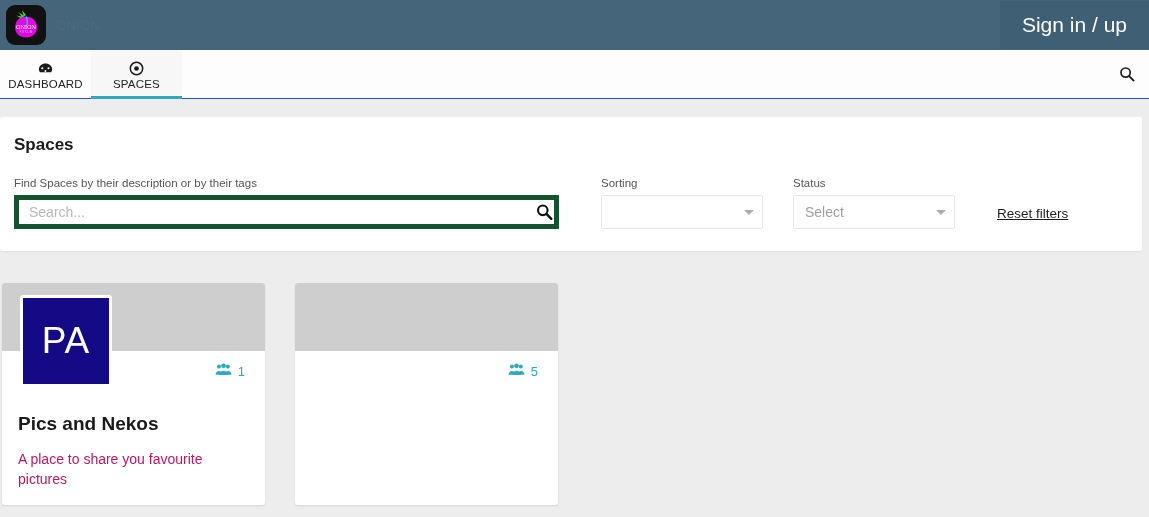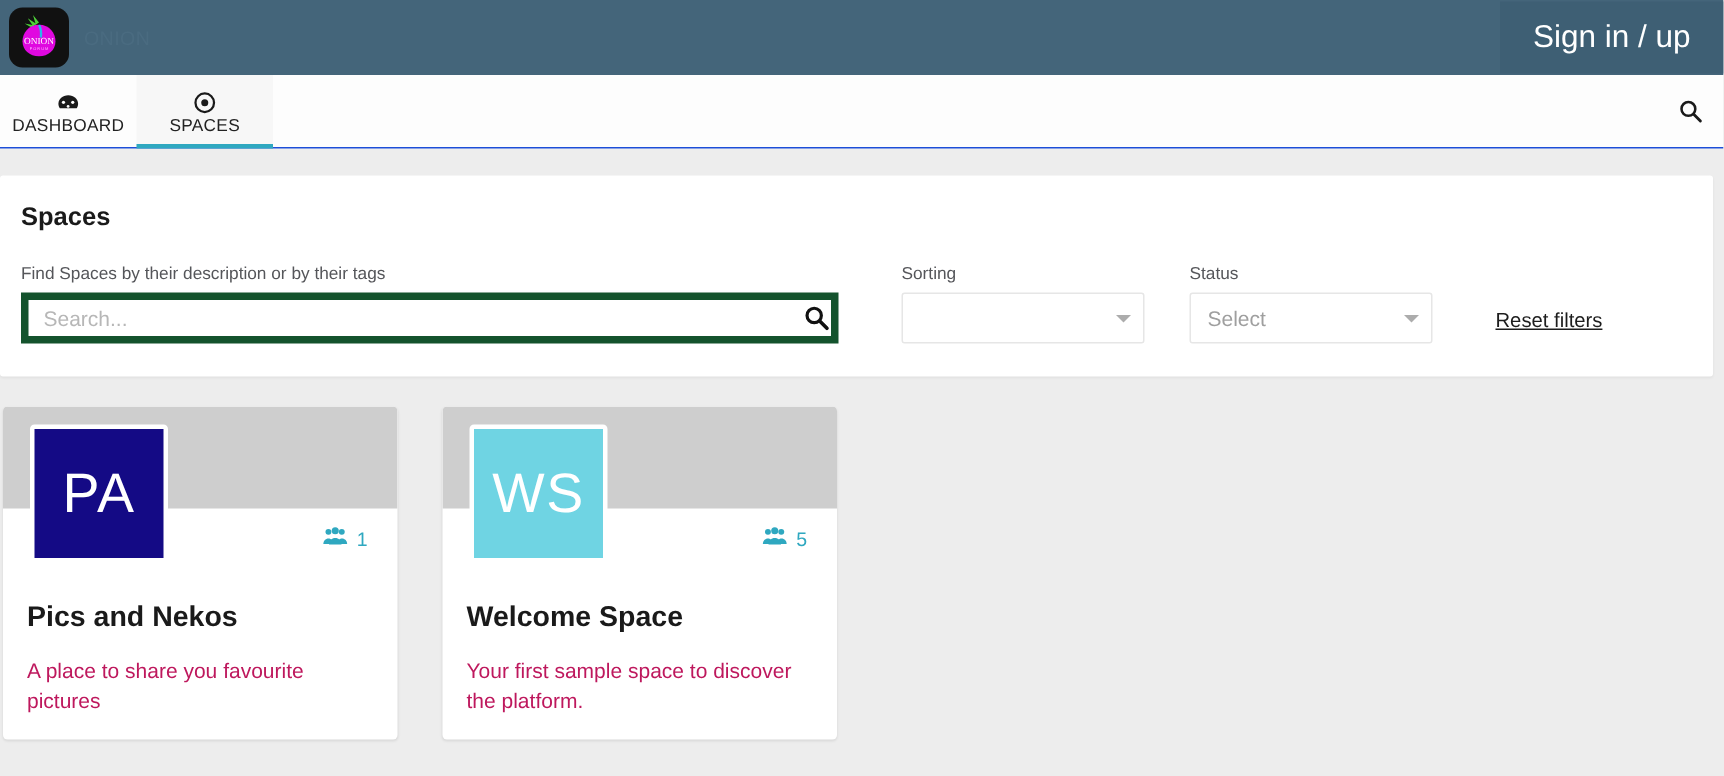--- a/index.html
+++ b/index.html
@@ -200,21 +200,21 @@
     font-size: 13.5px;
     color: #1d1d1d;
     text-decoration: underline;
     cursor: pointer;
   }
 
   
   .cards {
     display: flex;
     gap: 30px;
-    padding: 20px 0 0 2px;
+    padding: 32px 0 0 2px;
   }
   .card {
     width: 263px;
     background: #ffffff;
     border-radius: 3px;
     box-shadow: 0 1px 2px rgba(0,0,0,.10);
     overflow: hidden;
     position: relative;
     padding-bottom: 16px;
     cursor: pointer;
@@ -371,36 +371,29 @@
         <span>1</span>
       </div>
       <div class="card-body">
         <h2 class="card-title">Pics and Nekos</h2>
         <p class="card-desc">A place to share you favourite pictures</p>
       </div>
     </div>
 
     <div class="card">
       <div class="card-banner"></div>
-      <div class="card-avatar" style="background:#6fd4e3">
-        <span>WS</span>
-      </div>
       <div class="card-meta">
         <span>
           <svg width="17" height="13" viewBox="0 0 18 13" aria-hidden="true">
             <circle cx="4.2" cy="3.4" r="2.1" fill="#2fa8c0"></circle>
             <circle cx="13.6" cy="3.4" r="2.1" fill="#2fa8c0"></circle>
             <circle cx="9" cy="2.6" r="2.5" fill="#2fa8c0"></circle>
             <path d="M0.6 12c0-2.4 1.6-4 3.6-4s3.6 1.6 3.6 4z" fill="#2fa8c0"></path>
             <path d="M10.2 12c0-2.4 1.6-4 3.6-4s3.6 1.6 3.6 4z" fill="#2fa8c0"></path>
             <path d="M4.6 12.4c0-2.8 2-4.7 4.4-4.7s4.4 1.9 4.4 4.7z" fill="#2fa8c0"></path>
           </svg>
         </span>
         <span>5</span>
       </div>
-      <div class="card-body">
-        <h2 class="card-title">Welcome Space</h2>
-        <p class="card-desc">Your first sample space to discover the platform.</p>
-      </div>
     </div>
 
   </div>
 </div>
 
 </body></html>

